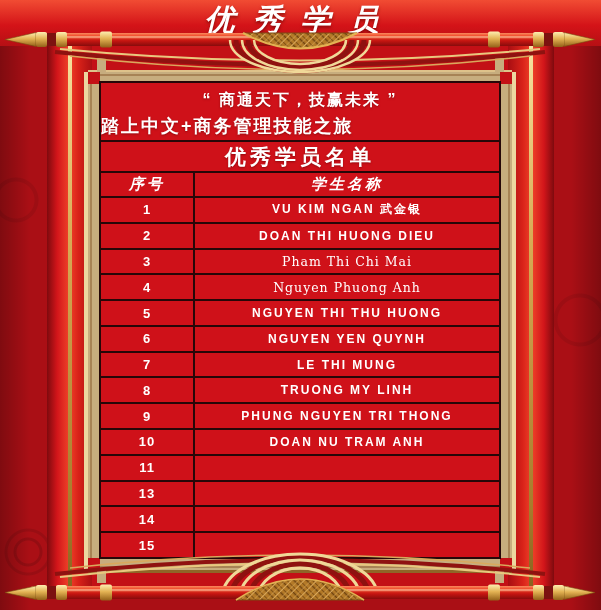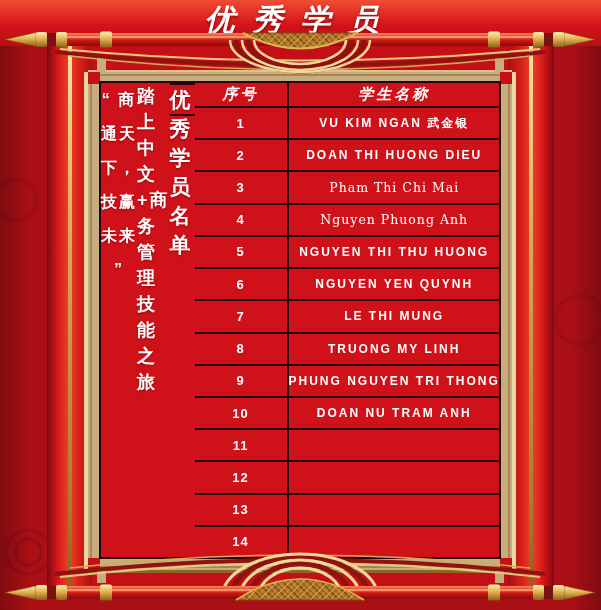--- a/index.html
+++ b/index.html
@@ -44,21 +44,21 @@
   .tab.tr{left:495px;top:58px;height:16px;}
   .tab.bl{left:97px;top:568px;height:15px;}
   .tab.br{left:495px;top:568px;height:15px;}
   .notch{position:absolute;width:12px;height:12px;background:#c31016;}
   .notch.tl{left:88px;top:72px;} .notch.tr{left:500px;top:72px;}
   .notch.bl{left:88px;top:558px;} .notch.br{left:500px;top:558px;}
   
   .panel{
     position:absolute;left:99px;top:81px;width:398px;height:474px;
     background:#cf1119;border:2px solid #260708;
-    display:flex;flex-direction:row;color:#fff;
+    display:flex;flex-direction:column;color:#fff;
   }
   .quote{height:30px;line-height:34px;text-align:center;font-size:16px;font-weight:bold;letter-spacing:2px;text-shadow:0 1px 2px rgba(90,0,0,.5);}
   .subtitle{height:27px;line-height:26px;text-align:left;font-size:18px;font-weight:bold;letter-spacing:2px;text-shadow:0 1px 2px rgba(90,0,0,.5);}
   .list-title{height:29px;line-height:29px;text-align:center;font-size:21px;font-weight:bold;letter-spacing:4px;
     border-top:2px solid #260708;border-bottom:2px solid #260708;text-shadow:0 1px 2px rgba(90,0,0,.5);}
   .table{flex:1;display:flex;flex-direction:column;}
   .t-row{display:flex;flex:1;min-height:0;}
   .t-row + .t-row{border-top:2px solid #260708;}
   .t-head{flex:0 0 23px;font-style:italic;}
   .cell{display:flex;align-items:center;justify-content:center;}
@@ -153,35 +153,35 @@
     <div class="t-row">
       <div class="cell cell-no">10</div>
       <div class="cell cell-name">DOAN NU TRAM ANH</div>
     </div>
 
     <div class="t-row">
       <div class="cell cell-no">11</div>
       <div class="cell cell-name"></div>
     </div>
 
-    <div class="t-row">
-      <div class="cell cell-no">12</div>
-      <div class="cell cell-name"></div>
-    </div>
 
     <div class="t-row">
       <div class="cell cell-no">13</div>
       <div class="cell cell-name"></div>
     </div>
 
     <div class="t-row">
       <div class="cell cell-no">14</div>
       <div class="cell cell-name"></div>
     </div>
 
+    <div class="t-row">
+      <div class="cell cell-no">15</div>
+      <div class="cell cell-name"></div>
+    </div>
   </div>
   </div>
 
   <svg class="deco" width="601" height="610" viewBox="0 0 601 610">
     <defs>
       <linearGradient id="rodg" x1="0" y1="0" x2="0" y2="1">
         <stop offset="0" stop-color="#fa8a5e"></stop>
           <stop offset=".25" stop-color="#ef4526"></stop>
         <stop offset=".6" stop-color="#c51511"></stop>
           <stop offset="1" stop-color="#870c0c"></stop>

